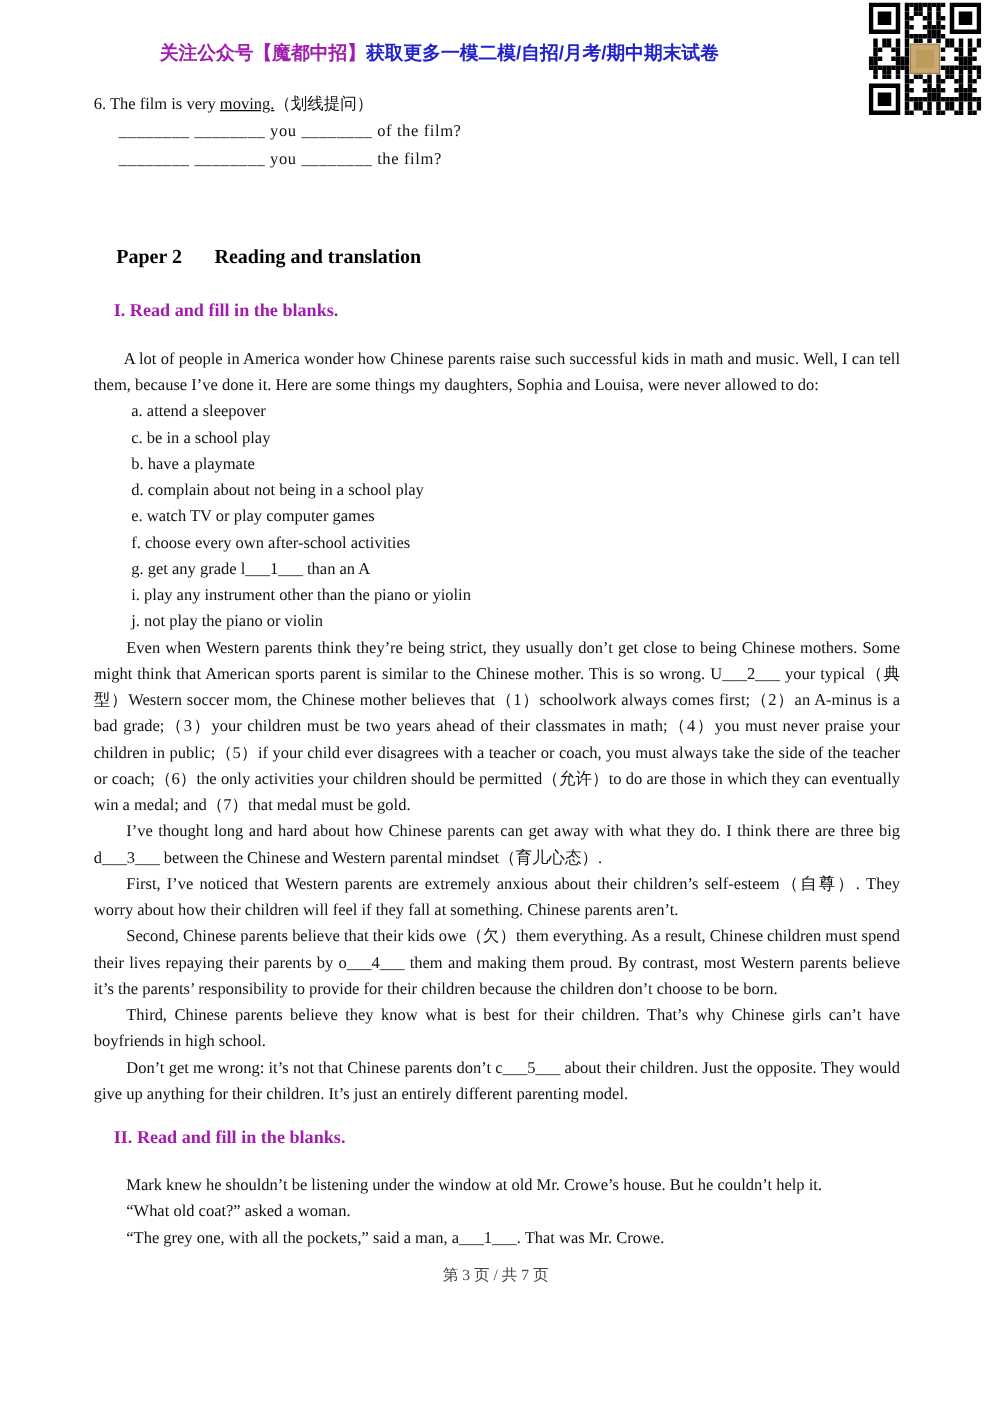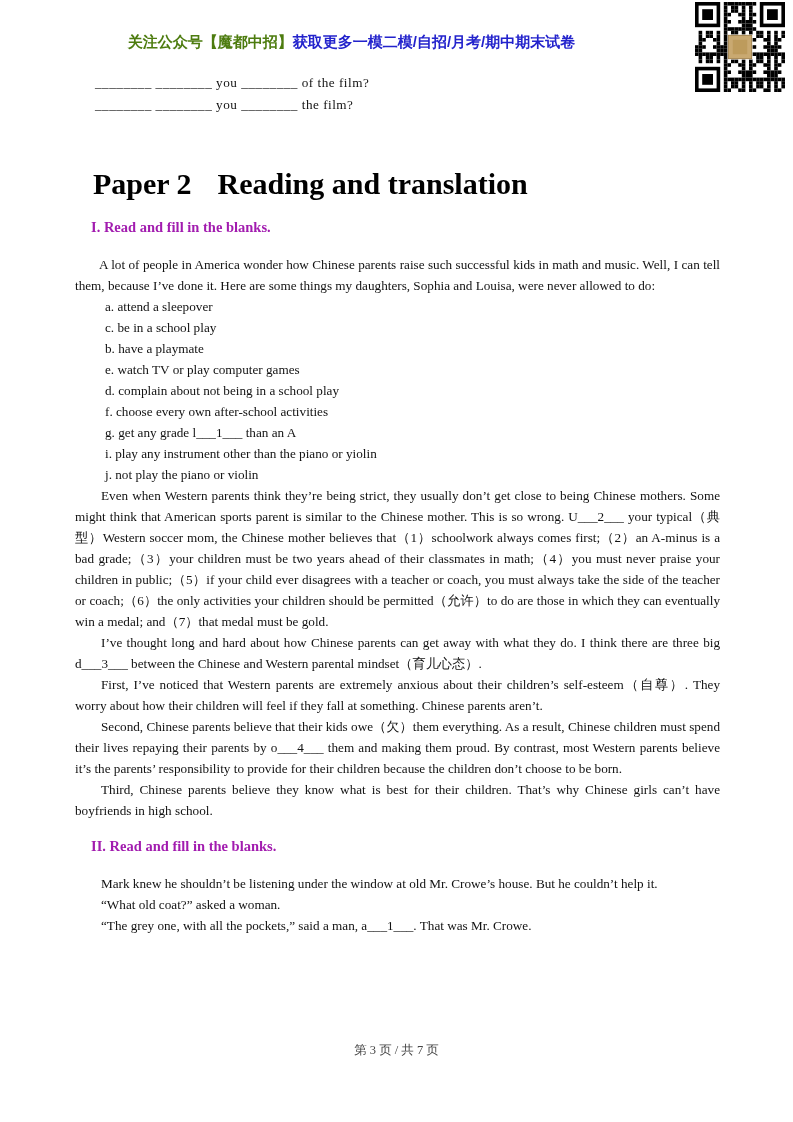--- a/index.html
+++ b/index.html
@@ -18,42 +18,42 @@
     position: absolute;
     top: 33px;
     left: 0;
     right: 90px;
     text-align: center;
     font-family: "Liberation Sans", sans-serif;
     font-weight: bold;
     font-size: 15px;
     white-space: nowrap;
   }
-  .notice-red  { color: #4d7c0f; }
+  .notice-red  { color: #a21caf; }
   .notice-blue { color: #2323cc; }
   
   .qr {
     position: absolute;
     top: 2px;
     right: 8px;
     width: 90px;
     height: 90px;
   }
   
   .content {
     padding: 72px 73px 0 75px;
     font-size: 13.2px;
     line-height: 21px;
   }
   .q6-line { line-height: 22px; }
   .q6-underline { text-decoration: underline; }
   .q6-blank { line-height: 22px; padding-left: 20px; letter-spacing: 0.5px; font-family: Liberation Serif, serif; }
   .paper-title {
     margin: 52px 0 10px 18px;
-    font-size: 30px;
+    font-size: 16px;
     line-height: 32px;
     font-weight: bold;
     color: #000;
   }
   .paper-title .title-gap { margin-right: 26px; }
   .section-heading {
     font-size: 14.5px;
     font-weight: bold;
     line-height: 22px;
     color: #a21caf;
@@ -62,21 +62,21 @@
   .section-heading.second { margin-top: 14px; }
   p.body-par {
     margin: 0;
     text-align: justify;
     text-indent: 26px;
   }
   p.intro-par { text-indent: 24px; }
   .list-item { padding-left: 30px; line-height: 21px; }
   .page-footer {
     position: absolute;
-    top: 1042px;
+    top: 1012px;
     left: 0;
     right: 0;
     text-align: center;
     font-size: 12.5px;
     color: #444;
   }
 </style>
 </head>
 <body>
 
@@ -336,48 +336,52 @@
 
     <g>
       <rect x="37" y="37" width="26" height="26" fill="#c9a971" stroke="#9a7b45" stroke-width="1"></rect>
       <rect x="42" y="42" width="16" height="16" fill="#b5924f" opacity="0.6"></rect>
     </g>
   </svg>
 
   <div class="content">
 
     <div>
+      <div class="q6-line">
+        <span>6. The film is very </span><span class="q6-underline">moving.</span><span>（划线提问）</span>
+      </div>
       <div class="q6-blank">________ ________ you ________ of the film?</div>
       <div class="q6-blank">________ ________ you ________ the film?</div>
     </div>
 
     <h1 class="paper-title">
       <span class="title-gap">Paper 2</span><span>Reading and translation</span>
     </h1>
 
     <h2 class="section-heading">I. Read and fill in the blanks.</h2>
     <p class="body-par intro-par">A lot of people in America wonder how Chinese parents raise such successful kids in math and music. Well, I can tell them, because I’ve done it. Here are some things my daughters, Sophia and Louisa, were never allowed to do:</p>
 
     <div>
       <div class="list-item">a. attend a sleepover</div>
       <div class="list-item">c. be in a school play</div>
       <div class="list-item">b. have a playmate</div>
+      <div class="list-item">d. complain about not being in a school play</div>
       <div class="list-item">e. watch TV or play computer games</div>
-      <div class="list-item">d. complain about not being in a school play</div>
       <div class="list-item">f. choose every own after-school activities</div>
       <div class="list-item">g. get any grade l___1___ than an A</div>
       <div class="list-item">i. play any instrument other than the piano or yiolin</div>
       <div class="list-item">j. not play the piano or violin</div>
     </div>
 
     <p class="body-par">Even when Western parents think they’re being strict, they usually don’t get close to being Chinese mothers. Some might think that American sports parent is similar to the Chinese mother. This is so wrong. U___2___ your typical（典型）Western soccer mom, the Chinese mother believes that（1）schoolwork always comes first;（2）an A-minus is a bad grade;（3）your children must be two years ahead of their classmates in math;（4）you must never praise your children in public;（5）if your child ever disagrees with a teacher or coach, you must always take the side of the teacher or coach;（6）the only activities your children should be permitted（允许）to do are those in which they can eventually win a medal; and（7）that medal must be gold.</p>
     <p class="body-par">I’ve thought long and hard about how Chinese parents can get away with what they do. I think there are three big d___3___ between the Chinese and Western parental mindset（育儿心态）.</p>
     <p class="body-par">First, I’ve noticed that Western parents are extremely anxious about their children’s self-esteem（自尊）. They worry about how their children will feel if they fall at something. Chinese parents aren’t.</p>
     <p class="body-par">Second, Chinese parents believe that their kids owe（欠）them everything. As a result, Chinese children must spend their lives repaying their parents by o___4___ them and making them proud. By contrast, most Western parents believe it’s the parents’ responsibility to provide for their children because the children don’t choose to be born.</p>
     <p class="body-par">Third, Chinese parents believe they know what is best for their children. That’s why Chinese girls can’t have boyfriends in high school.</p>
+    <p class="body-par">Don’t get me wrong: it’s not that Chinese parents don’t c___5___ about their children. Just the opposite. They would give up anything for their children. It’s just an entirely different parenting model.</p>
 
     <h2 class="section-heading second">II. Read and fill in the blanks.</h2>
     <p class="body-par">Mark knew he shouldn’t be listening under the window at old Mr. Crowe’s house. But he couldn’t help it.</p>
     <p class="body-par">“What old coat?” asked a woman.</p>
     <p class="body-par">“The grey one, with all the pockets,” said a man, a___1___. That was Mr. Crowe.</p>
 
   </div>
 
   <div class="page-footer">第 3 页 / 共 7 页</div>
 

